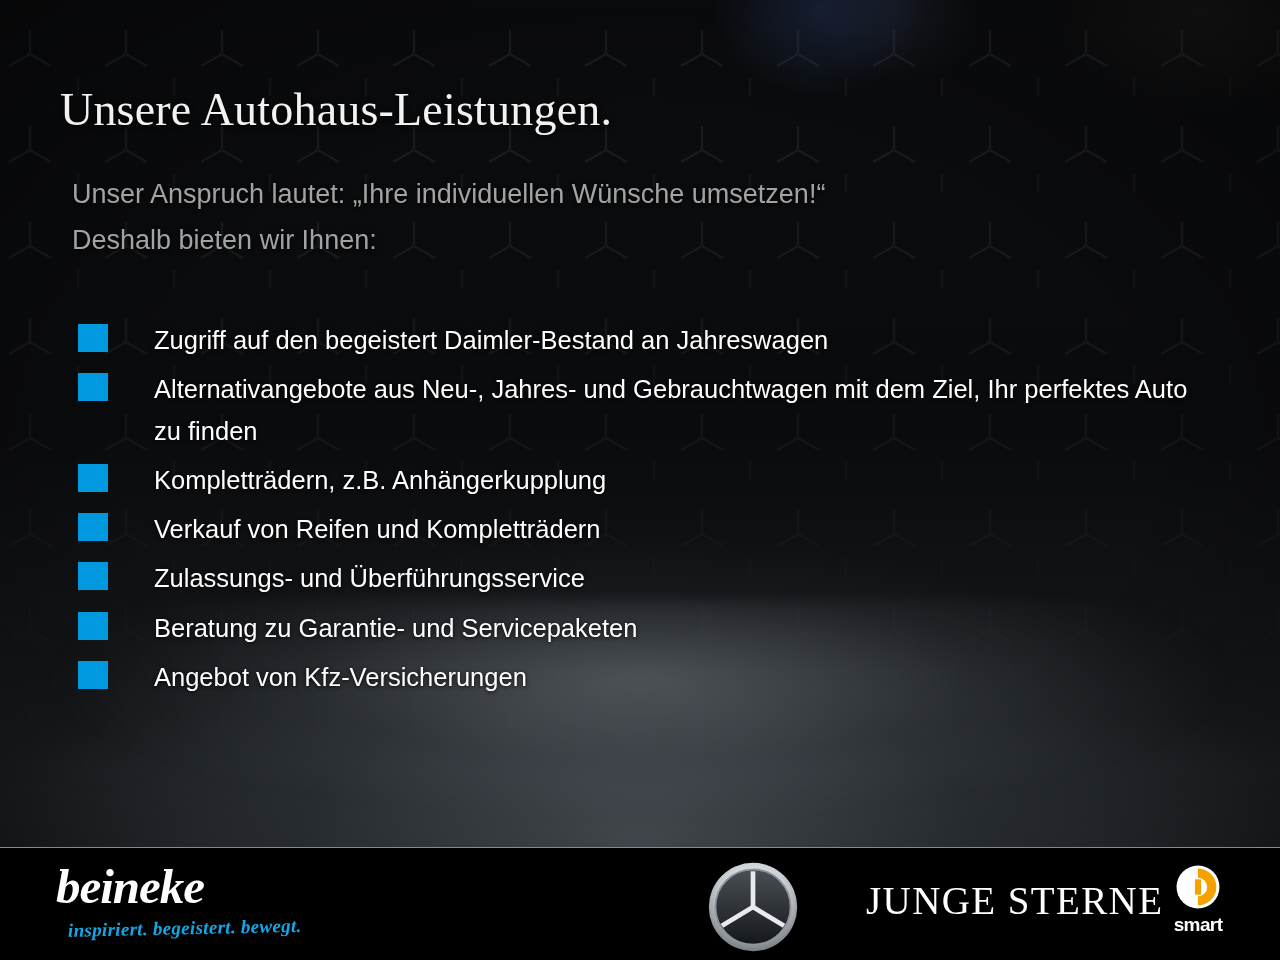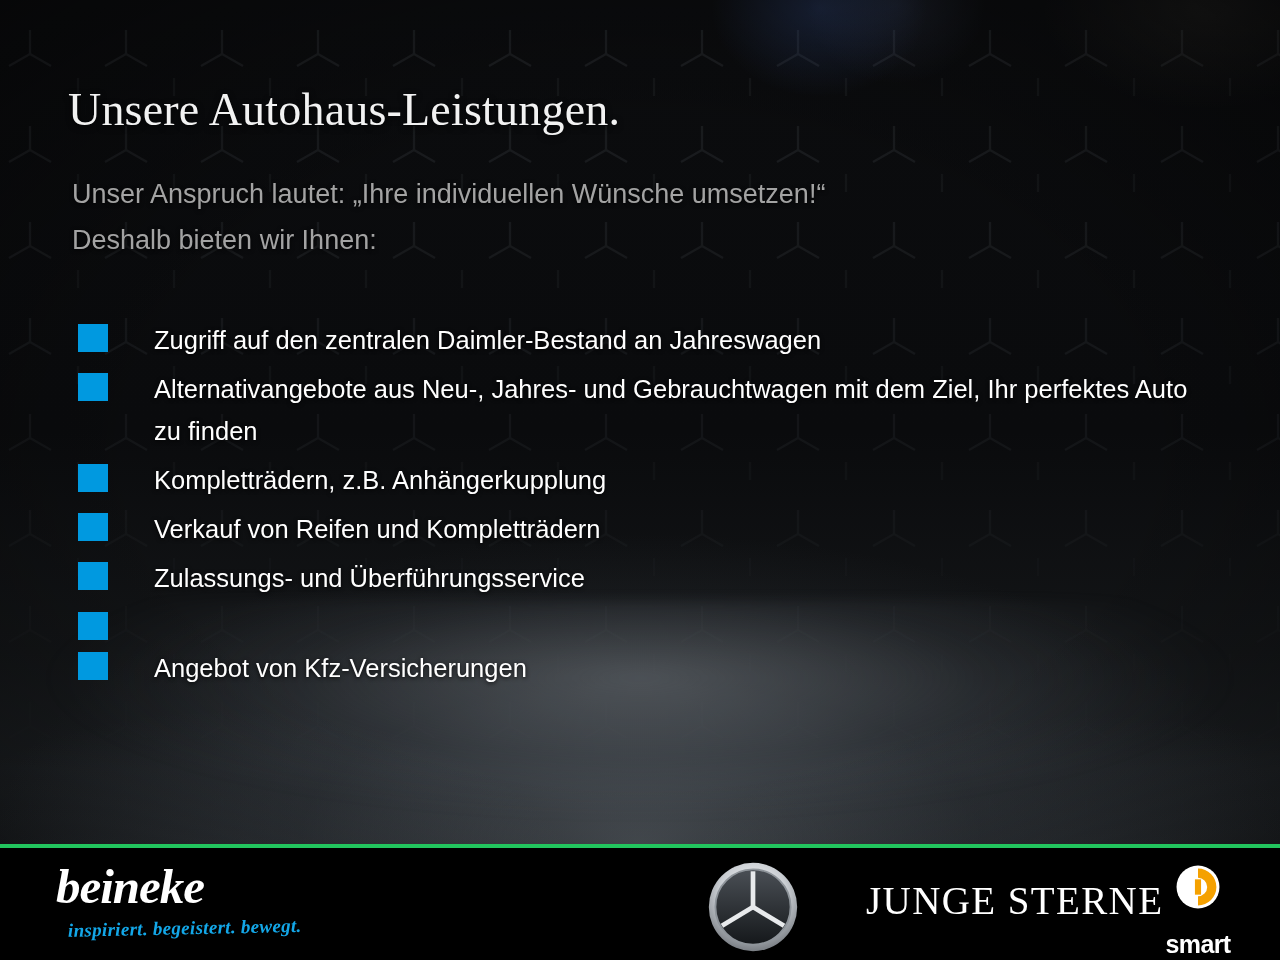--- a/index.html
+++ b/index.html
@@ -62,21 +62,21 @@
 
   
   .content {
     position: absolute;
     left: 0; top: 0;
     width: 1280px;
     height: 848px;
   }
   .title {
     position: absolute;
-    left: 68px;
+    left: 60px;
     top: 86px;
     font-family: "Liberation Serif", serif;
     font-size: 46px;
     line-height: 1.05;
     font-weight: 400;
     letter-spacing: 0.2px;
     color: #f2f2f2;
     text-shadow: 0 2px 6px rgba(0,0,0,0.8);
     white-space: nowrap;
   }
@@ -119,21 +119,21 @@
   }
   .bullet.tight .bullet-text { max-width: 1060px; }
 
   
   .footer {
     position: absolute;
     left: 0; bottom: 0;
     width: 1280px;
     height: 112px;
     background: #000000;
-    border-top: 4px solid #22c55e;
+    border-top: 1px solid #22c55e;
   }
   .beineke {
     position: absolute;
     left: 56px;
     top: 14px;
     width: 320px;
   }
   .beineke-word {
     font-family: "Liberation Serif", serif;
     font-style: italic;
@@ -171,22 +171,22 @@
     white-space: nowrap;
   }
   .smart {
     position: absolute;
     right: 34px;
     top: 16px;
     width: 96px;
     text-align: center;
   }
   .smart-word {
-    margin-top: 16px;
-    font-size: 25px;
+    margin-top: 0;
+    font-size: 19px;
     font-weight: 700;
     color: #ffffff;
     letter-spacing: -0.6px;
   }
 </style>
 </head>
 <body>
 
 <div id="slide">
 
@@ -230,21 +230,21 @@
     <div class="subtitle">
       <div>Unser Anspruch lautet: „Ihre individuellen Wünsche umsetzen!“</div>
       <div>Deshalb bieten wir Ihnen:</div>
     </div>
 
     <div class="bullets">
 
 
       <div class="bullet">
         <span class="bullet-marker"></span>
-        <span class="bullet-text">Zugriff auf den zentralen Daimler-Bestand an Jahreswagen</span>
+        <span class="bullet-text">Zugriff auf den begeistert Daimler-Bestand an Jahreswagen</span>
       </div>
 
       <div class="bullet tight">
         <span class="bullet-marker"></span>
         <span class="bullet-text">Alternativangebote aus Neu-, Jahres- und Gebrauchtwagen mit dem Ziel, Ihr perfektes Auto zu finden</span>
       </div>
 
       <div class="bullet">
         <span class="bullet-marker"></span>
         <span class="bullet-text">Kompletträdern, z.B. Anhängerkupplung</span>
@@ -255,20 +255,21 @@
         <span class="bullet-text">Verkauf von Reifen und Kompletträdern</span>
       </div>
 
       <div class="bullet">
         <span class="bullet-marker"></span>
         <span class="bullet-text">Zulassungs- und Überführungsservice</span>
       </div>
 
       <div class="bullet">
         <span class="bullet-marker"></span>
+        <span class="bullet-text">Beratung zu Garantie- und Servicepaketen</span>
       </div>
 
       <div class="bullet">
         <span class="bullet-marker"></span>
         <span class="bullet-text">Angebot von Kfz-Versicherungen</span>
       </div>
 
     </div>
   </div>
 

